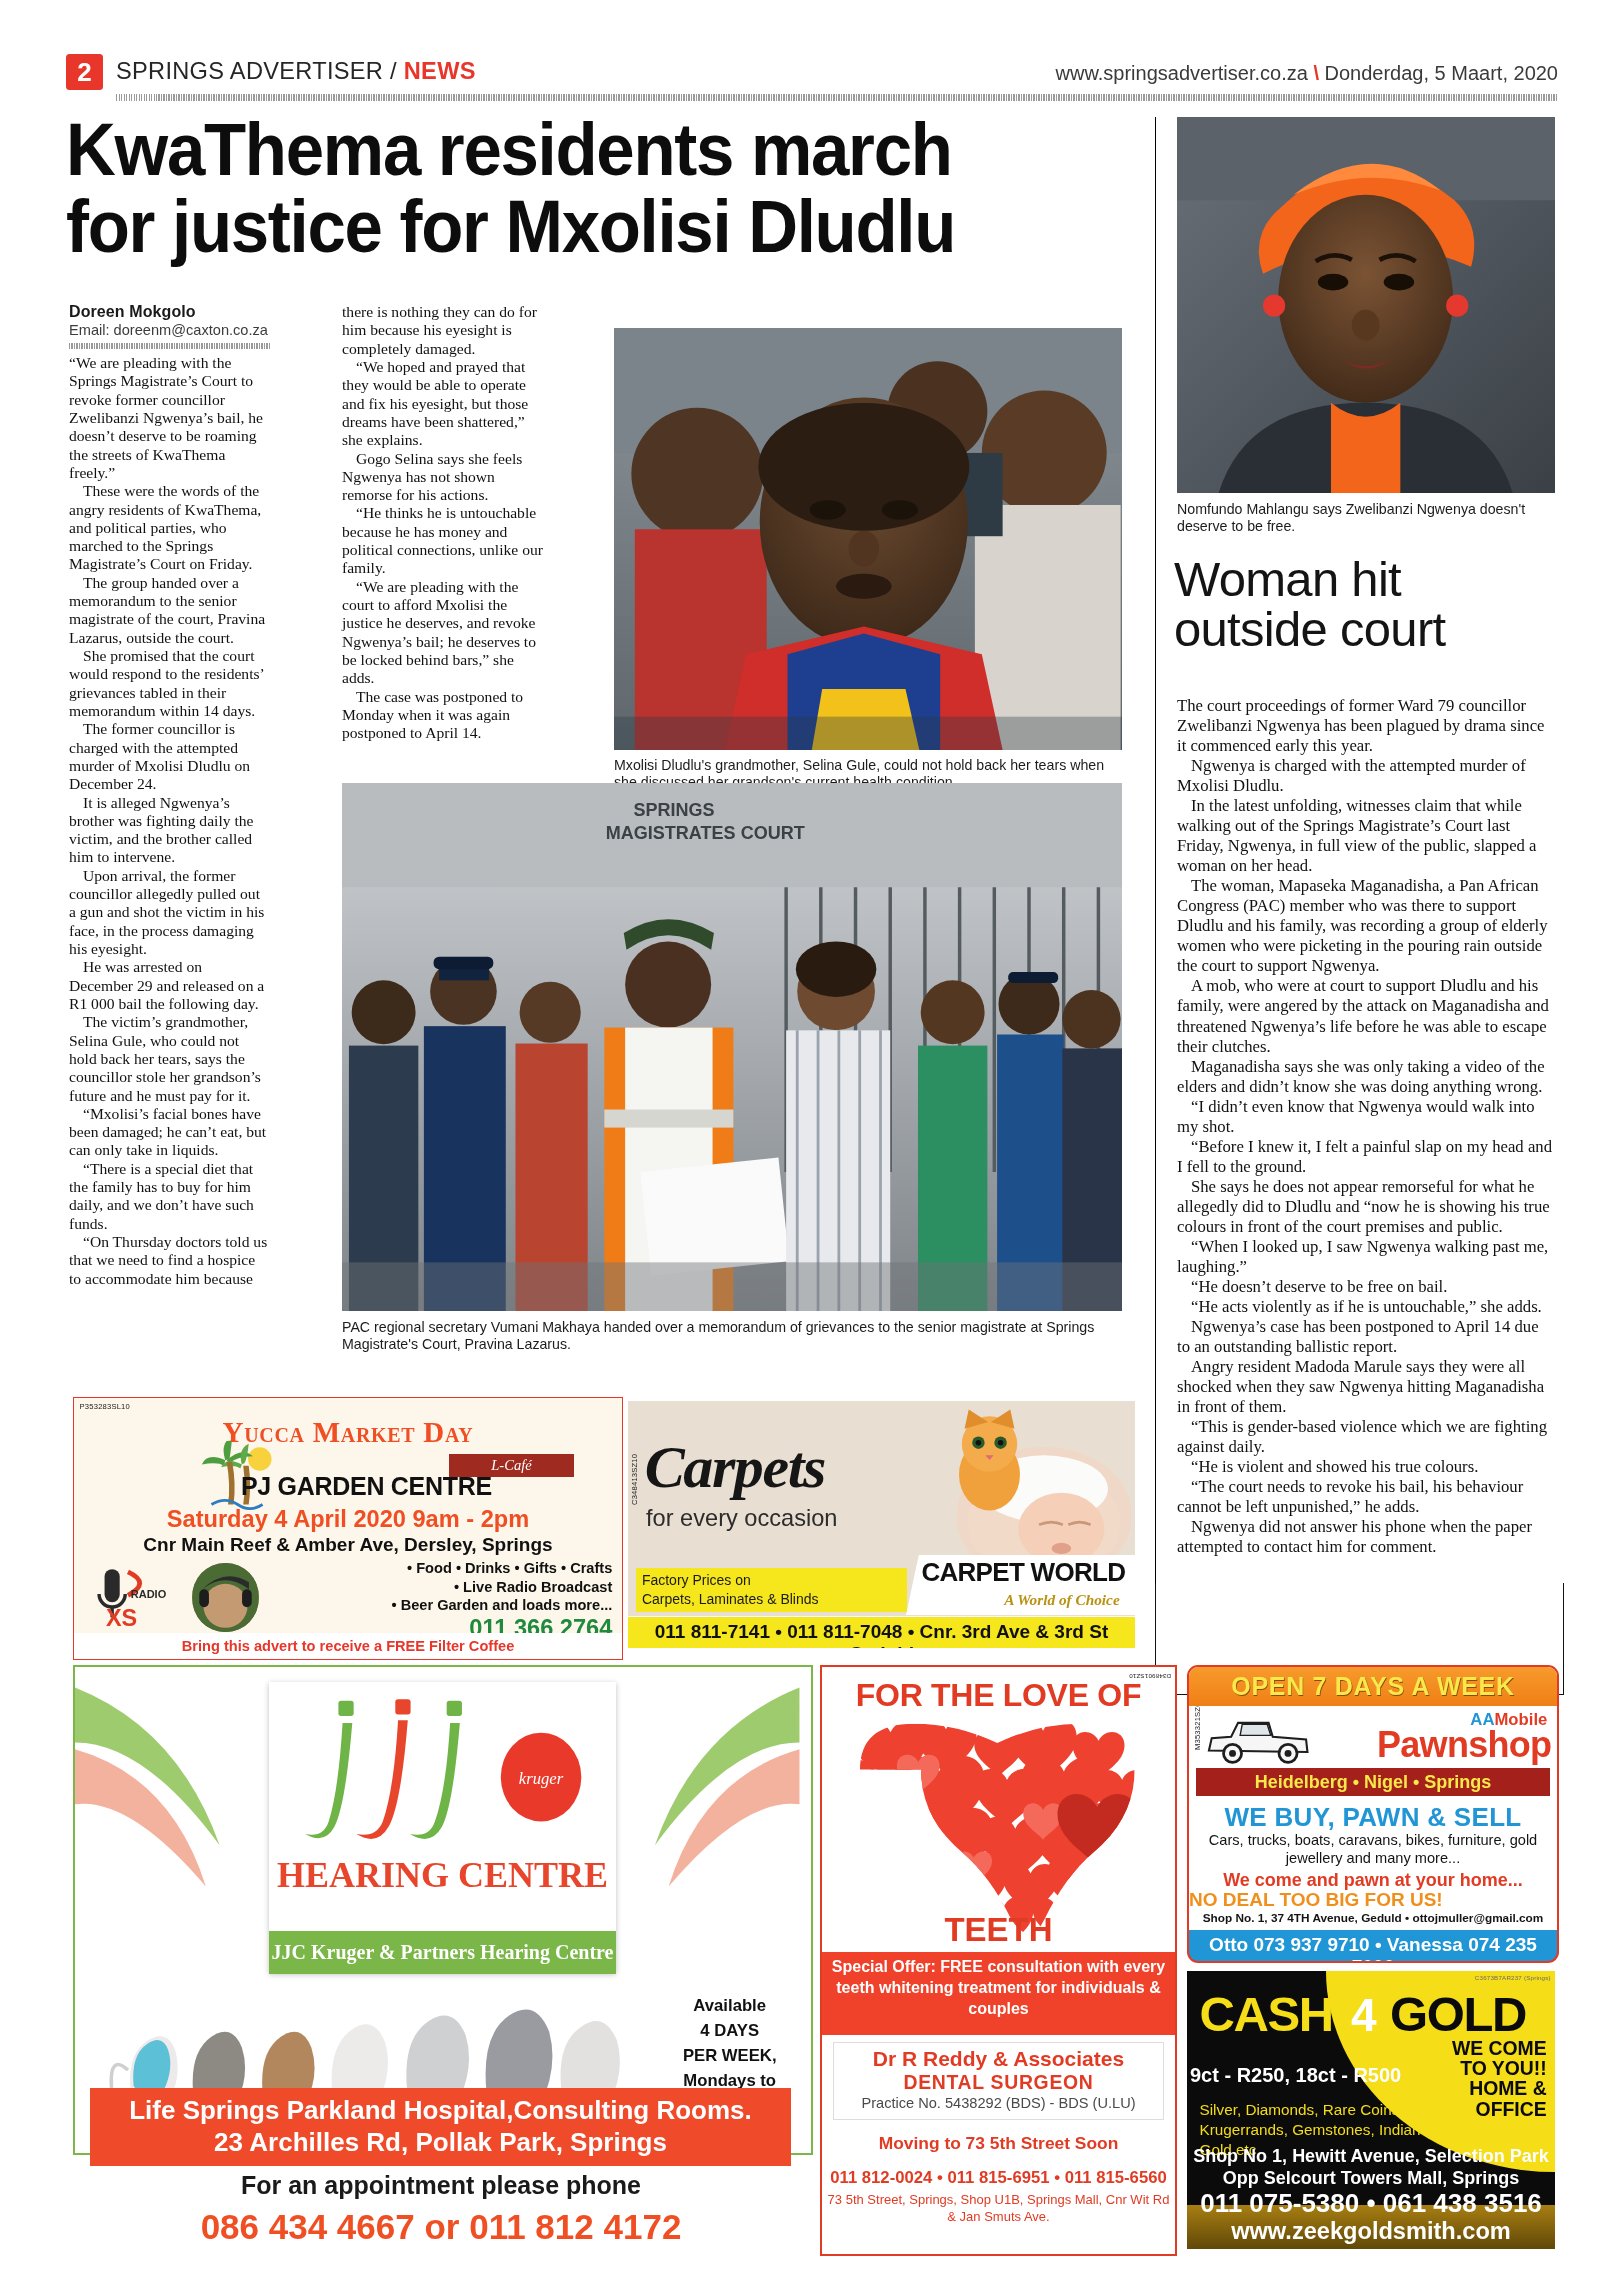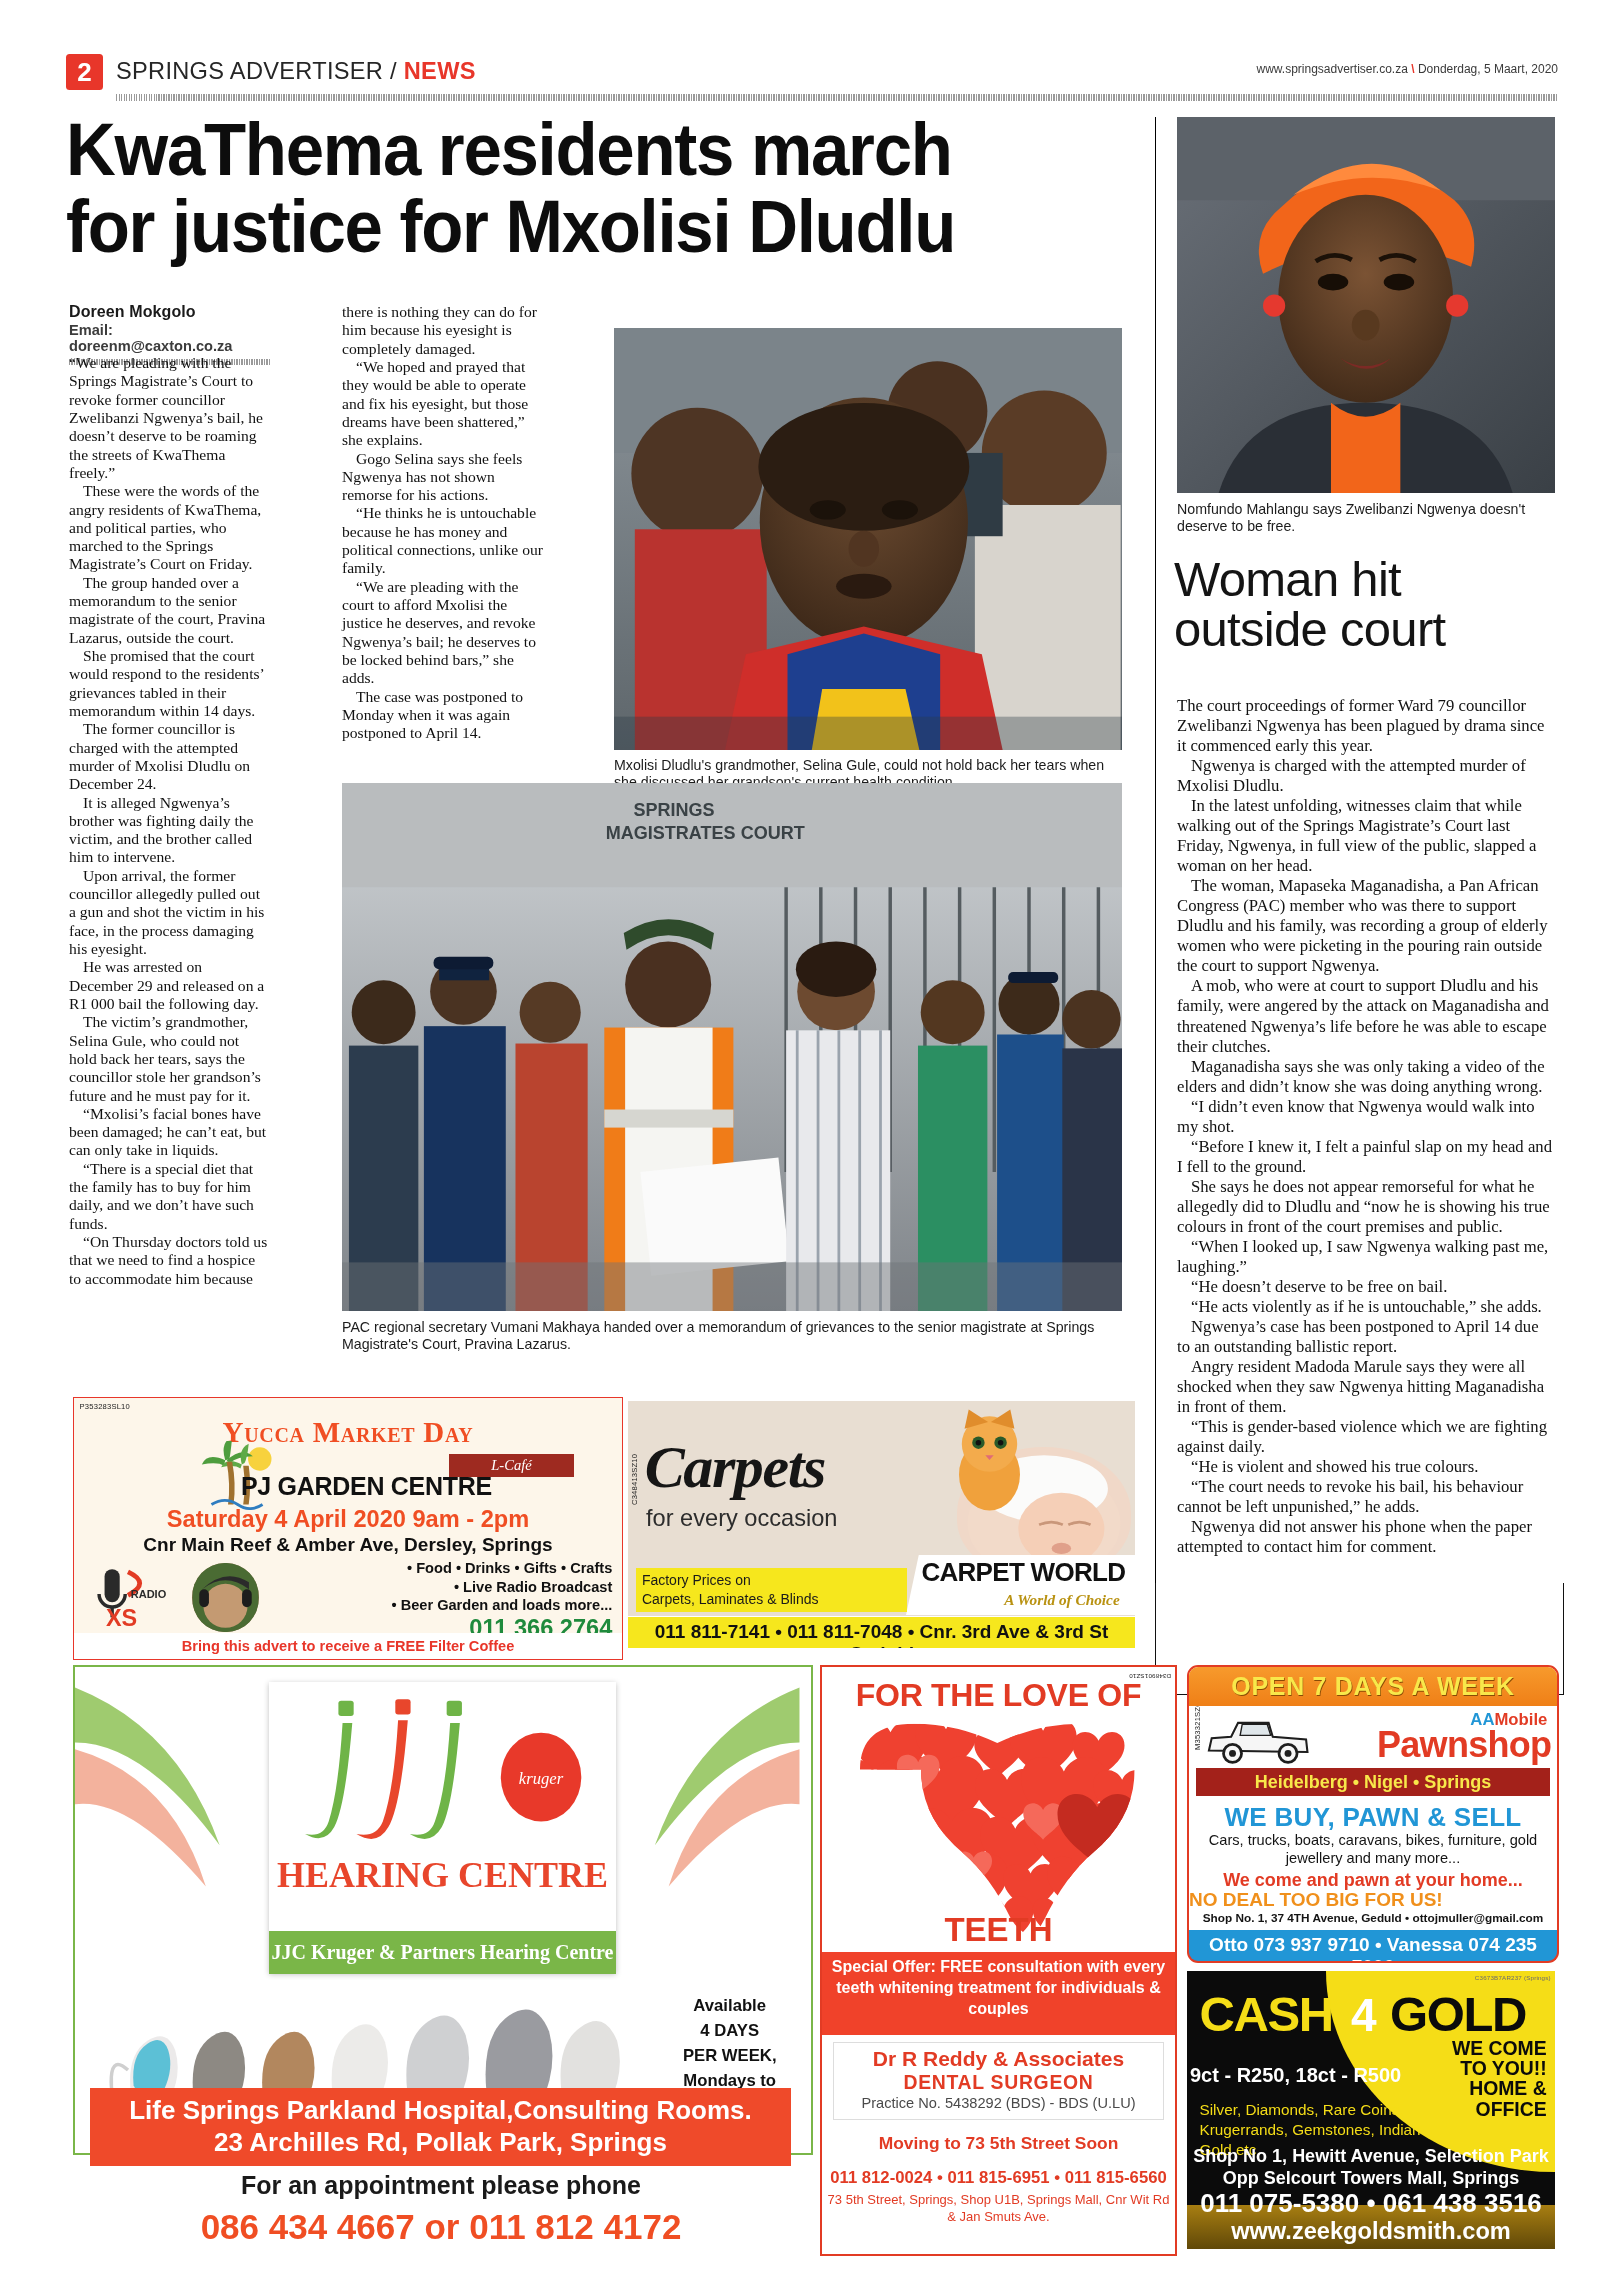--- a/index.html
+++ b/index.html
@@ -6,35 +6,35 @@
   body{width:1624px;height:2295px;font-family:"Liberation Sans",sans-serif;position:relative;overflow:hidden;}
   .page{position:absolute;inset:0;background:#ffffff;}
 
   
   .masthead{position:absolute;left:66px;top:54px;width:1492px;height:49px;}
   .pagenum{position:absolute;left:0;top:0;width:37px;height:36px;background:#e8362a;border-radius:3.5px;color:#fff;
            font-size:26px;font-weight:bold;display:flex;align-items:center;justify-content:center;
            font-family:"Liberation Sans",sans-serif;}
   .mh-title{position:absolute;left:50px;top:3.5px;font-size:23.6px;letter-spacing:0.3px;color:#262626;white-space:nowrap;}
   .mh-title .sec{color:#e8362a;font-weight:bold;}
-  .mh-url{position:absolute;right:0;top:8.3px;font-size:12px;color:#3a3a3a;white-space:nowrap;}
+  .mh-url{position:absolute;right:0;top:8.3px;font-size:20px;color:#3a3a3a;white-space:nowrap;}
   .mh-url .slash{color:#e8362a;font-weight:bold;}
   .mh-rule{position:absolute;left:50px;top:40px;right:0;height:7px;
     background:repeating-linear-gradient(90deg,#9a9a9a 0 1.1px,#ffffff 1.1px 2.5px);}
 
   
   .headline{position:absolute;left:66px;top:111px;width:1048px;
     font-family:"Liberation Sans Narrow","Liberation Sans",sans-serif;
     font-weight:bold;font-size:75px;line-height:1.02;letter-spacing:-1.4px;color:#0d0d0d;
     transform:scaleX(.92);transform-origin:left top;}
 
   
   .byline{position:absolute;left:69px;top:303px;width:201px;}
   .byline .name{font-size:16px;font-weight:bold;color:#1a1a1a;letter-spacing:0.1px;}
-  .byline .email{font-size:14.6px;color:#3c3c3c;margin-top:1.4px;font-weight:bold;}
+  .byline .email{font-size:14.6px;color:#3c3c3c;margin-top:1.4px;}
   .byline .dots{margin-top:4.2px;height:6.2px;
     background:repeating-linear-gradient(90deg,#9a9a9a 0 1.1px,#ffffff 1.1px 2.5px);}
 
   .col{position:absolute;font-family:"Liberation Serif",serif;font-size:15.6px;line-height:1.175;
        color:#111;text-align:left;}
   .col p{margin:0;text-indent:14px;}
   .col p.first{text-indent:0;}
   #col1{left:69px;top:354px;width:201px;}
   #col2{left:342px;top:303px;width:201px;}
   #col3{left:1177px;top:696px;width:378px;font-size:16.7px;line-height:1.20;}

